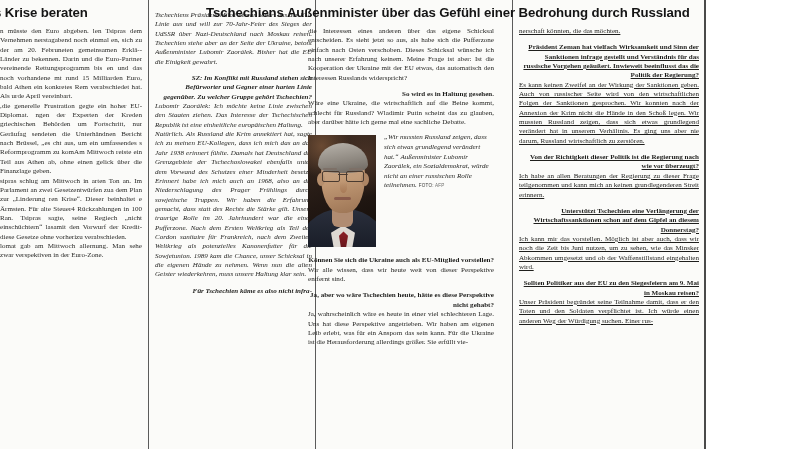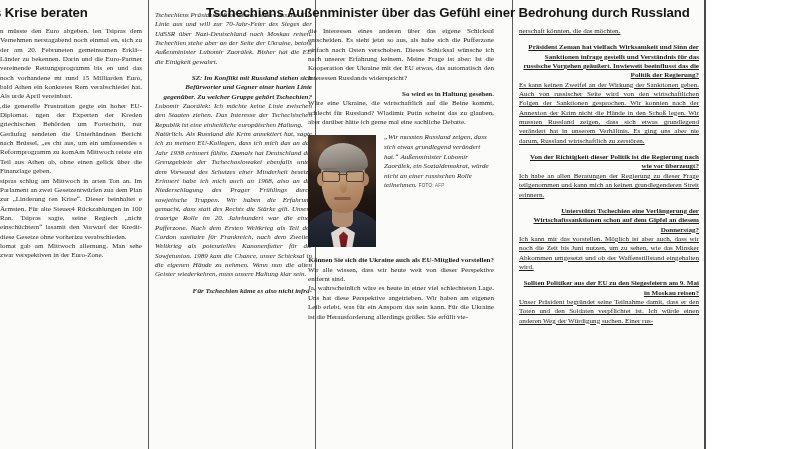--- a/index.html
+++ b/index.html
@@ -283,20 +283,21 @@
 
       <div class="pullquote">
         <span>„Wir mussten Russland zeigen, dass sich etwas grundlegend verändert hat.“</span>
         <span>Außenminister Lubomír Zaorálek, ein Sozialdemokrat, würde nicht an einer russischen Rolle teilnehmen.</span>
         <span class="credit"><span>FOTO:</span> <span class="src">AFP</span></span>
       </div>
     </div>
 
     <p class="q">Können Sie sich die Ukraine auch als EU-Mitglied vorstellen?</p>
     <p class="a">Wir alle wissen, dass wir heute weit von dieser Perspektive entfernt sind.</p>
+    <p class="q">Ja, aber wo wäre Tschechien heute, hätte es diese Perspektive nicht gehabt?</p>
     <p class="a">Ja, wahrscheinlich wäre es heute in einer viel schlechteren Lage. Uns hat diese Perspektive angetrieben. Wir haben am eigenen Leib erlebt, was für ein Ansporn das sein kann. Für die Ukraine ist die Herausforderung allerdings größer. Sie erfüllt vie-</p>
   </div>
 
   <div class="col" id="col4">
     <p class="a">nerschaft könnten, die das möchten.</p>
     <p class="q">Präsident Zeman hat vielfach Wirksamkeit und Sinn der Sanktionen infrage gestellt und Verständnis für das russische Vorgehen geäußert. Inwieweit beeinflusst das die Politik der Regierung?</p>
     <p class="a">Es kann keinen Zweifel an der Wirkung der Sanktionen geben. Auch von russischer Seite wird von den wirtschaftlichen Folgen der Sanktionen gesprochen. Wir konnten nach der Annexion der Krim nicht die Hände in den Schoß legen. Wir mussten Russland zeigen, dass sich etwas grundlegend verändert hat in unserem Verhältnis. Es ging uns aber nie darum, Russland wirtschaftlich zu zerstören.</p>
     <p class="q">Von der Richtigkeit dieser Politik ist die Regierung nach wie vor überzeugt?</p>
     <p class="a">Ich habe an allen Beratungen der Regierung zu dieser Frage teilgenommen und kann mich an keinen grundlegenderen Streit erinnern.</p>
     <p class="q">Unterstützt Tschechien eine Verlängerung der Wirtschaftssanktionen schon auf dem Gipfel an diesem Donnerstag?</p>

